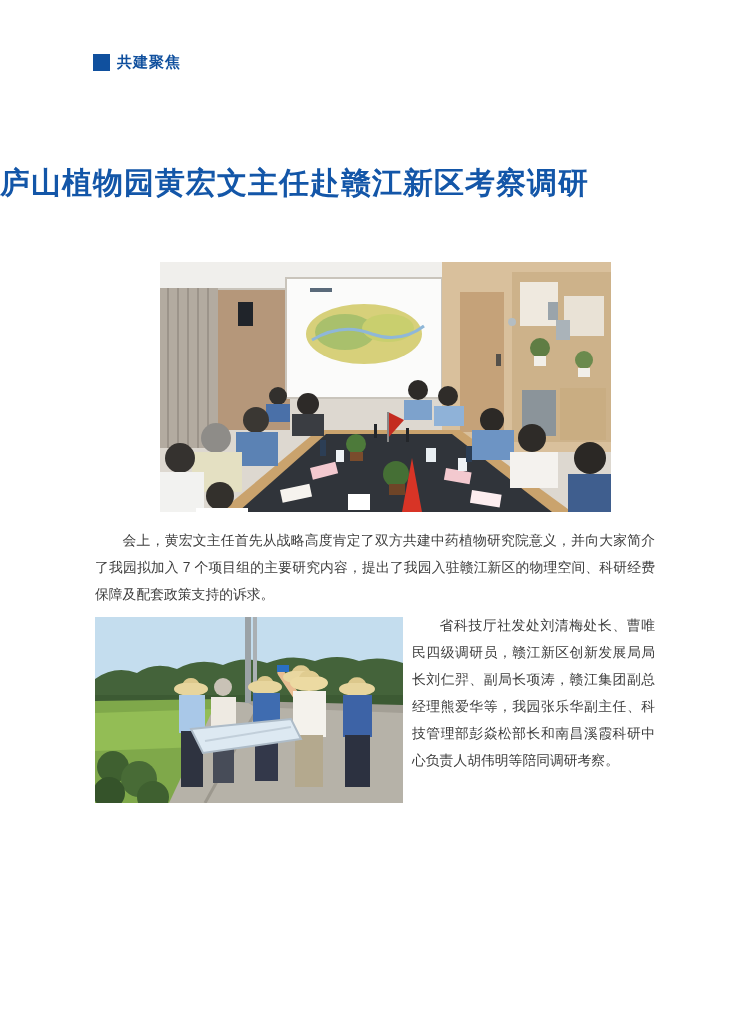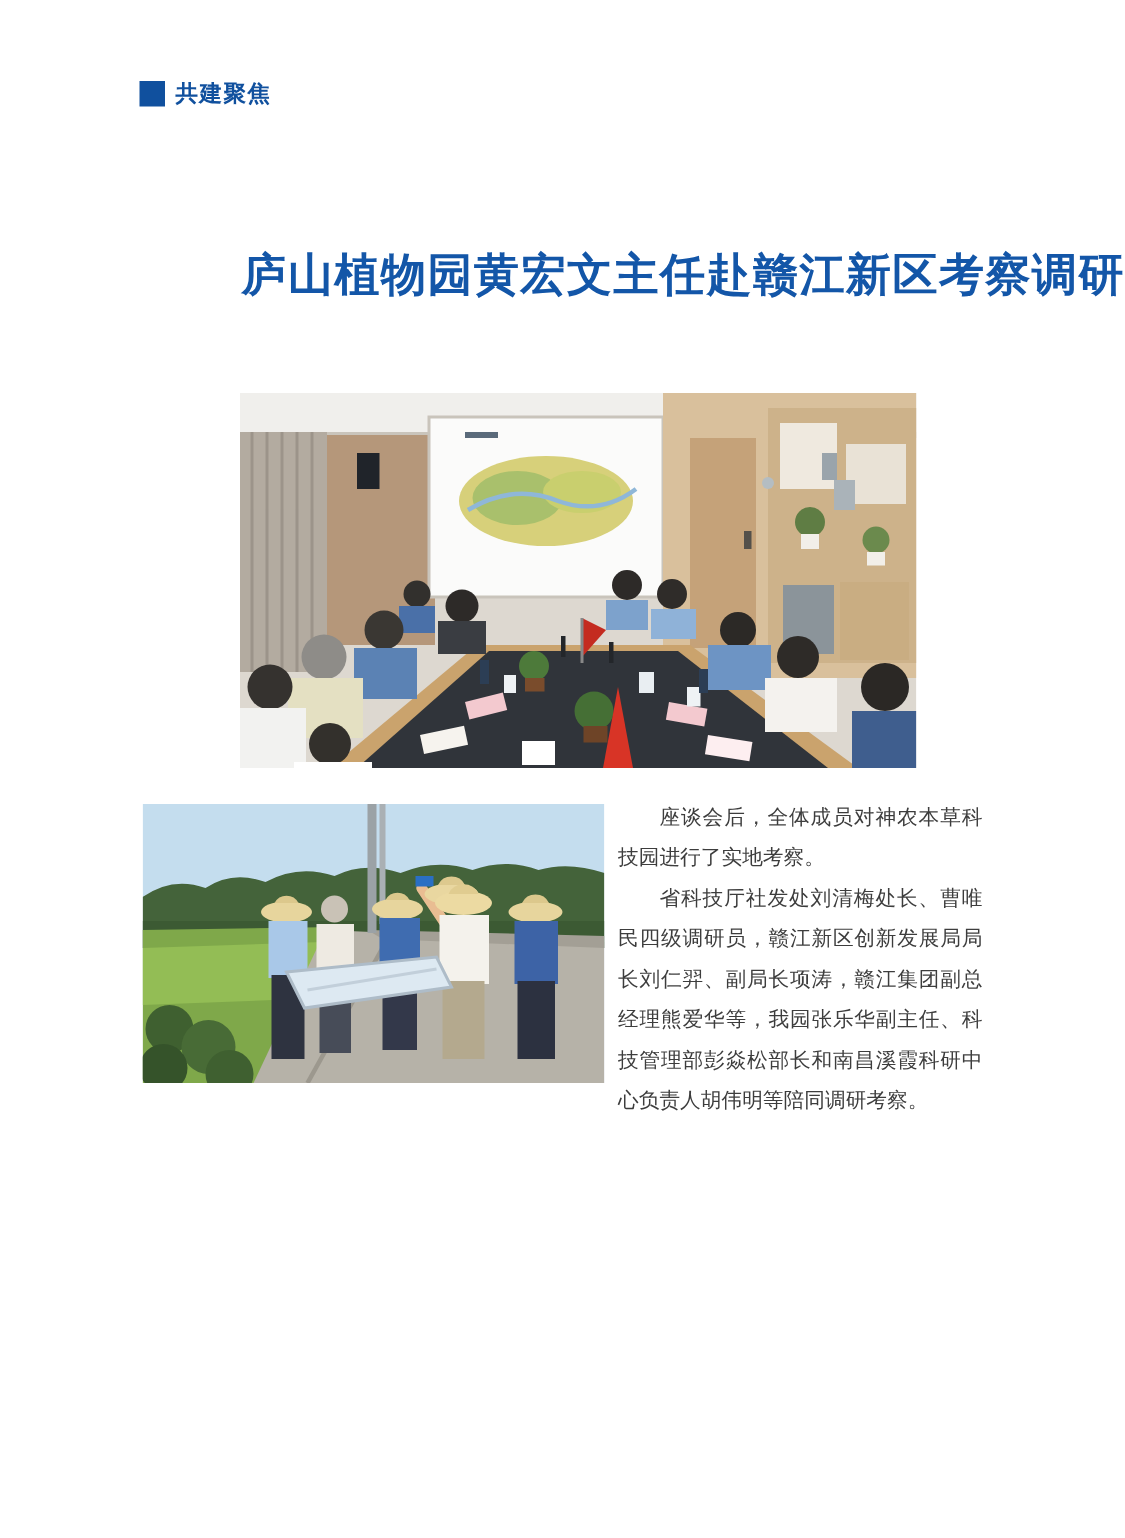--- a/index.html
+++ b/index.html
@@ -3,21 +3,21 @@
 <meta charset="utf-8">
 <style>
   html,body{margin:0;padding:0;background:#ffffff;}
   body{width:750px;height:1025px;font-family:"Liberation Sans","DejaVu Sans",sans-serif;}
   .page{position:relative;width:750px;height:852px;background:#ffffff;overflow:hidden;}
 
   .section-label{position:absolute;top:53px;left:93px;display:flex;align-items:center;gap:7px;}
   .section-square{width:17px;height:17px;background:#10509e;}
   .section-text{font-size:15px;font-weight:bold;color:#10509e;letter-spacing:1px;}
 
-  .title{position:absolute;top:163px;left:0;width:100%;text-align:right;
+  .title{position:absolute;top:163px;left:0;width:100%;text-align:left;
          font-size:30px;font-weight:bold;color:#1356a8;letter-spacing:1px;}
 
   .photo1{position:absolute;top:262px;left:160px;width:451px;height:250px;overflow:hidden;}
   .photo1 svg{display:block;}
 
   .content{position:absolute;top:527px;left:95px;width:560px;
            font-size:13.8px;line-height:27px;color:#3d3d3d;text-align:justify;}
   .content p{margin:0;text-indent:2em;}
   .wrap-row{display:flex;gap:9px;align-items:flex-start;margin-top:4px;}
   .photo2{flex:0 0 auto;width:308px;height:186px;margin-top:5px;overflow:hidden;}
@@ -127,20 +127,21 @@
         <rect x="408" y="212" width="43" height="38" fill="#3f5e8e"></rect>
 
       <rect x="214" y="162" width="3" height="14" fill="#23262a"></rect>
       <rect x="246" y="166" width="3" height="14" fill="#23262a"></rect>
       <rect x="160" y="178" width="6" height="16" fill="#2c3e55"></rect>
       <rect x="306" y="184" width="6" height="16" fill="#2c3e55"></rect>
     </svg>
   </div>
 
   <div class="content">
+    <p>会上，黄宏文主任首先从战略高度肯定了双方共建中药植物研究院意义，并向大家简介了我园拟加入 7 个项目组的主要研究内容，提出了我园入驻赣江新区的物理空间、科研经费保障及配套政策支持的诉求。</p>
 
     <div class="wrap-row">
 
       <div class="photo2">
         <svg width="308" height="186" viewBox="0 0 308 186" xmlns="http://www.w3.org/2000/svg">
           <rect x="0" y="0" width="308" height="186" fill="#c4ddee"></rect>
 
           <path d="M0 62 q20 -14 42 -6 q18 -12 40 -4 q22 -12 46 -4 q20 -10 44 -2 q24 -10 48 -2 q22 -8 44 0 q20 -6 44 2 V96 H0 Z" fill="#44633a"></path>
           <path d="M0 78 H308 V96 H0 Z" fill="#3c5a33"></path>
 
@@ -188,21 +189,20 @@
           <path d="M253 66 a10 10 0 0 1 18 0 z" fill="#dcc88c"></path>
           <rect x="248" y="78" width="29" height="42" fill="#3d63a6"></rect>
           <rect x="250" y="118" width="25" height="52" fill="#2c3140"></rect>
 
           <polygon points="96,112 196,102 206,122 108,136" fill="#dde9f2" stroke="#aebcc8" stroke-width="2"></polygon>
           <path d="M110 124 L196 110" stroke="#c2cfda" stroke-width="2"></path>
         </svg>
       </div>
 
       <div class="wrap-col">
-        <p>座谈会后，全体成员对神农本草科技园进行了实地考察。</p>
         <p>省科技厅社发处刘清梅处长、曹唯民四级调研员，赣江新区创新发展局局长刘仁羿、副局长项涛，赣江集团副总经理熊爱华等，我园张乐华副主任、科技管理部彭焱松部长和南昌溪霞科研中心负责人胡伟明等陪同调研考察。</p>
       </div>
     </div>
   </div>
 
   <div class="footer">
     <span class="page-num">8</span>
     <span class="pub-name">中国科学院庐山植物园简报</span>
   </div>
 

